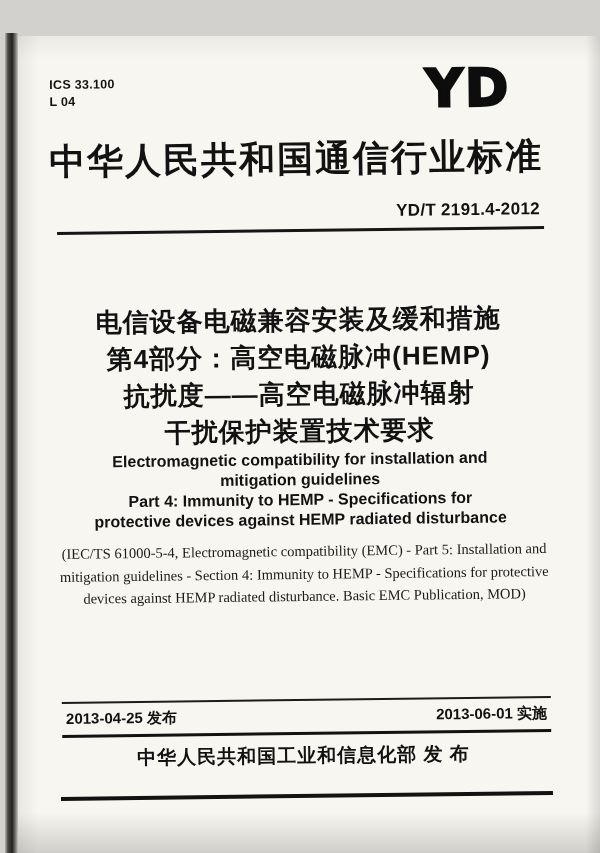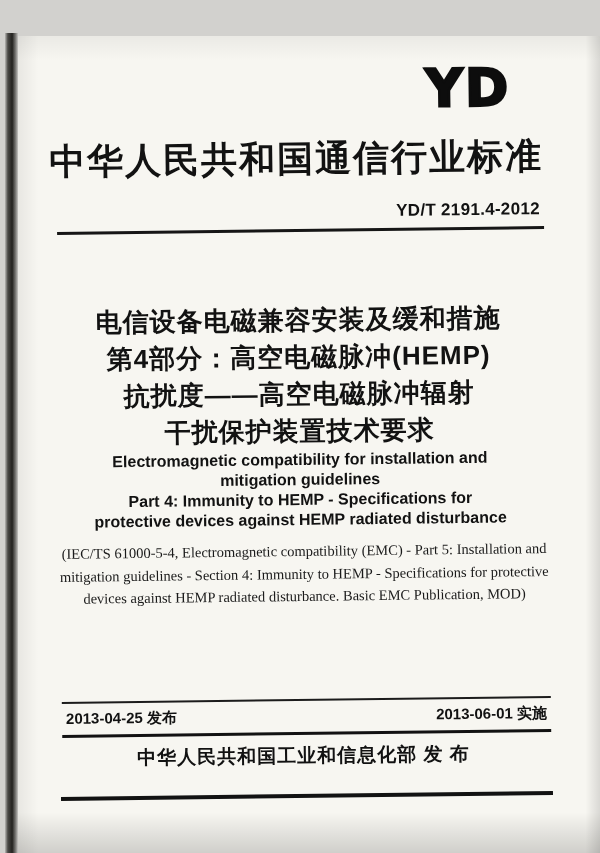--- a/index.html
+++ b/index.html
@@ -50,20 +50,24 @@
   .rule-bottom{position:absolute;left:57px;right:51px;top:794px;height:4px;background:#121212;}
 </style>
 </head>
 <body>
 
 <div class="paper"></div>
 <div class="edge-left"></div>
 
 <div class="content">
 
+  <div class="meta">
+    <div>ICS 33.100</div>
+    <div>L 04</div>
+  </div>
 
   <div class="logo">YD</div>
 
   <div class="series-title">中华人民共和国通信行业标准</div>
 
   <div class="std-num">YD/T 2191.4-2012</div>
 
   <div class="rule-top"></div>
 
   <div class="doc-title-cn">

